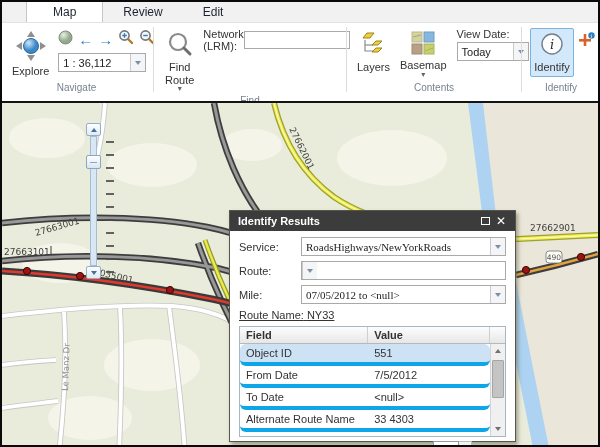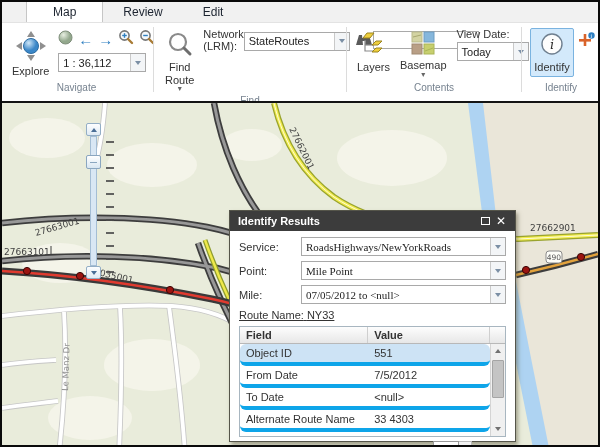--- a/index.html
+++ b/index.html
@@ -162,35 +162,20 @@
               <svg width="26" height="26">
                   <circle cx="11" cy="11" r="8" fill="#fff" stroke="#8a8a8a" stroke-width="2.2"></circle>
                   <line x1="17" y1="17" x2="23" y2="23" stroke="#6e6e6e" stroke-width="3" stroke-linecap="round"></line>
                 </svg>
             </span>
             <span class="lbl">Find Route</span>
             <span class="caret">▾</span>
           </div>
           <div style="display:flex;flex-direction:row;margin-left:4px">
             <div class="fieldlabel">Network (LRM):</div>
-            <div style="display:flex;align-items:center;gap:5px">
-              <div class="combo" style="width:106px">
-                <span class="val">StateRoutes</span>
-                <span class="dd">
-                    <span class="tri-down"></span>
-                  </span>
-              </div>
-              <span>
-                <svg width="18" height="13">
-                    <polygon points="1,12 4,2 7,2 8,12" fill="#5a5a5a"></polygon>
-                    <polygon points="10,12 11,2 14,2 17,12" fill="#5a5a5a"></polygon>
-                    <rect x="7" y="5" width="4" height="3" fill="#5a5a5a"></rect>
-                  </svg>
-              </span>
-            </div>
             <input class="txtinput" style="margin-top: 3px; width: 106px;" value="">
           </div>
         </div>
         <div class="group-label">Find</div>
       </div>
       <div class="vsep"></div>
 
       <div class="group" style="width:170px">
         <div class="group-content" style="padding-left:3px">
           <div class="bigbtn">
@@ -372,23 +357,22 @@
         <div class="frow">
           <span>Service:</span>
           <div class="combo">
             <span class="val">RoadsHighways/NewYorkRoads</span>
             <span class="dd">
                 <span class="tri-down"></span>
               </span>
           </div>
         </div>
         <div class="frow">
-          <span>Point:</span>
+          <span>Route:</span>
           <div class="combo">
-            <span class="val">Mile Point</span>
             <span class="dd">
                 <span class="tri-down"></span>
               </span>
           </div>
         </div>
         <div class="frow">
           <span>Mile:</span>
           <div class="combo">
             <span class="val">07/05/2012 to &lt;null&gt;</span>
             <span class="dd">

